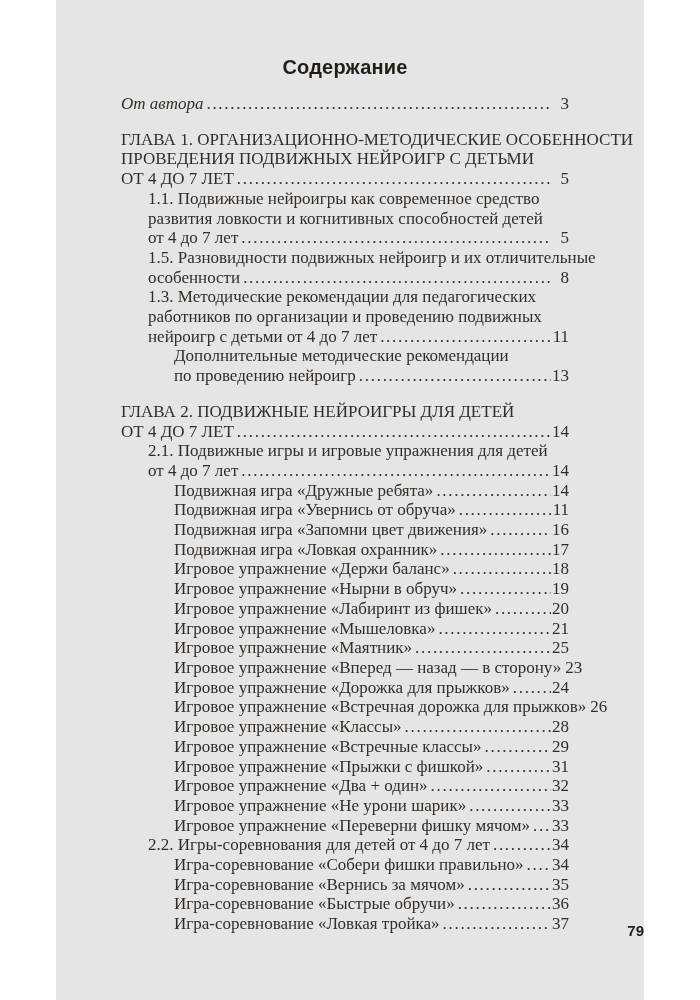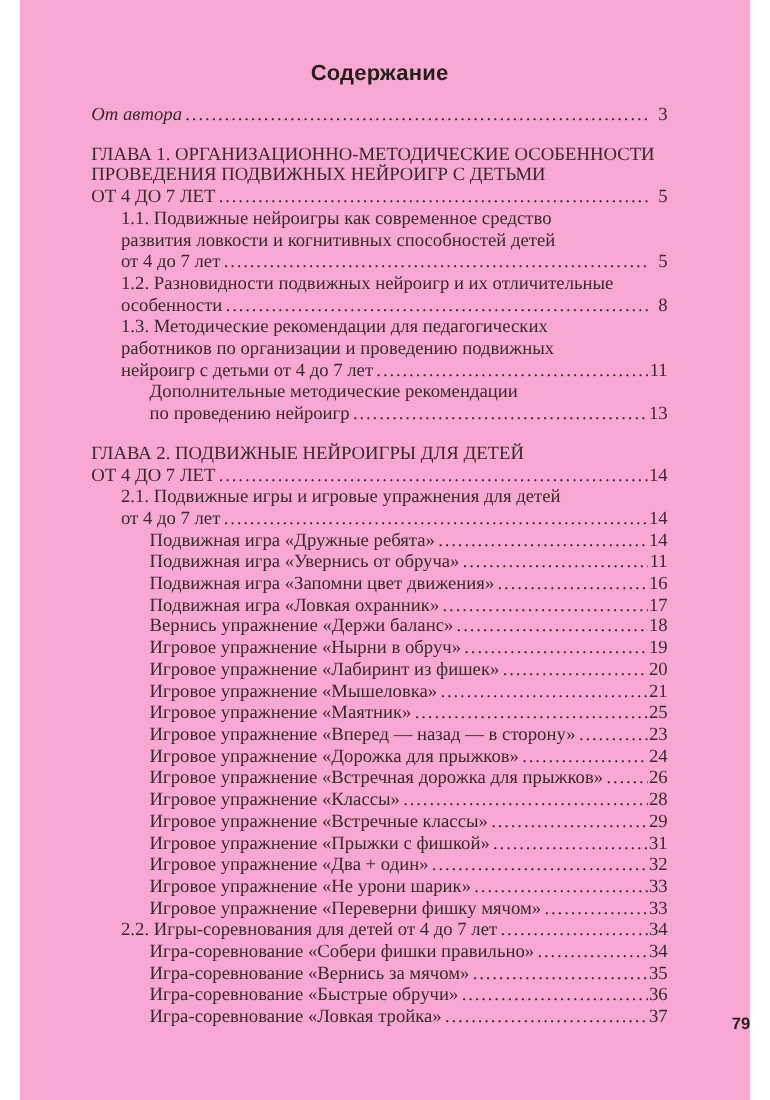--- a/index.html
+++ b/index.html
@@ -1,21 +1,21 @@
 <!DOCTYPE html>
 <html><head>
 <meta charset="utf-8">
 <style>
   html, body { margin: 0; padding: 0; background: #ffffff; }
   .page {
     position: relative;
-    width: 664px;
+    width: 588px;
     height: 1000px;
     margin: 0 auto;
-    background: #f9a8d4;
+    background: #e5e5e5;
     font-family: "Liberation Serif", serif;
     color: #342d27;
     box-sizing: border-box;
     padding: 56px 75px 16px 65px;
     overflow: hidden;
   }
   .title {
     font-family: "Liberation Sans", sans-serif;
     font-weight: bold;
     font-size: 20px;
@@ -86,21 +86,21 @@
       <div class="entry indent1">
         <div class="line"><span class="txt">1.1. Подвижные нейроигры как современное средство</span></div>
         <div class="line"><span class="txt">развития ловкости и когнитивных способностей детей</span></div>
         <div class="line last">
           <span class="txt">от 4 до 7 лет</span>
           <span class="dots"></span>
           <span class="pg">5</span>
         </div>
       </div>
       <div class="entry indent1">
-        <div class="line"><span class="txt">1.2. Разновидности подвижных нейроигр и их отличительные</span></div>
+        <div class="line"><span class="txt">1.5. Разновидности подвижных нейроигр и их отличительные</span></div>
         <div class="line last">
           <span class="txt">особенности</span>
           <span class="dots"></span>
           <span class="pg">8</span>
         </div>
       </div>
       <div class="entry indent1">
         <div class="line"><span class="txt">1.3. Методические рекомендации для педагогических</span></div>
         <div class="line"><span class="txt">работников по организации и проведению подвижных</span></div>
         <div class="line last">
@@ -156,21 +156,21 @@
       </div>
       <div class="entry indent2">
         <div class="line last">
           <span class="txt">Подвижная игра «Ловкая охранник»</span>
           <span class="dots"></span>
           <span class="pg">17</span>
         </div>
       </div>
       <div class="entry indent2">
         <div class="line last">
-          <span class="txt">Вернись упражнение «Держи баланс»</span>
+          <span class="txt">Игровое упражнение «Держи баланс»</span>
           <span class="dots"></span>
           <span class="pg">18</span>
         </div>
       </div>
       <div class="entry indent2">
         <div class="line last">
           <span class="txt">Игровое упражнение «Нырни в обруч»</span>
           <span class="dots"></span>
           <span class="pg">19</span>
         </div>

